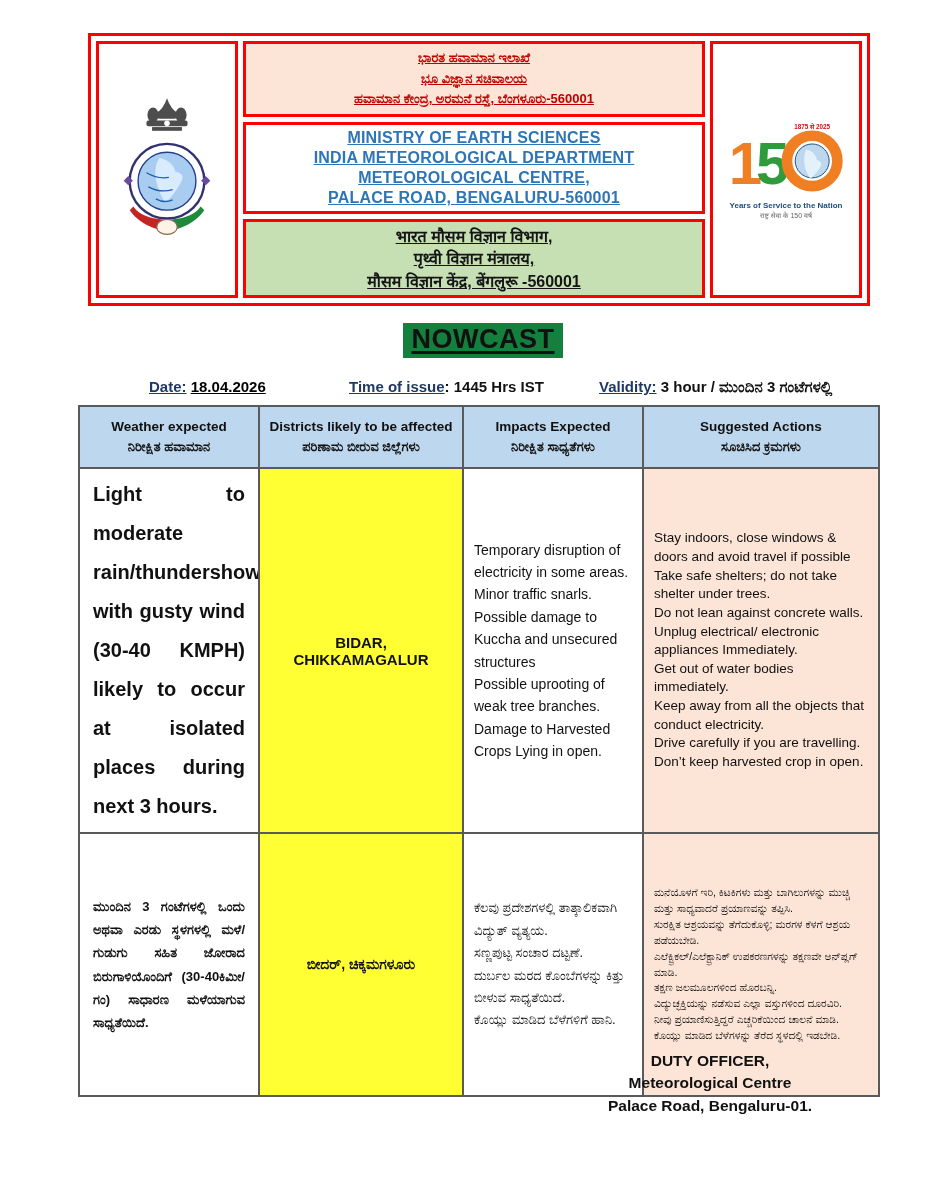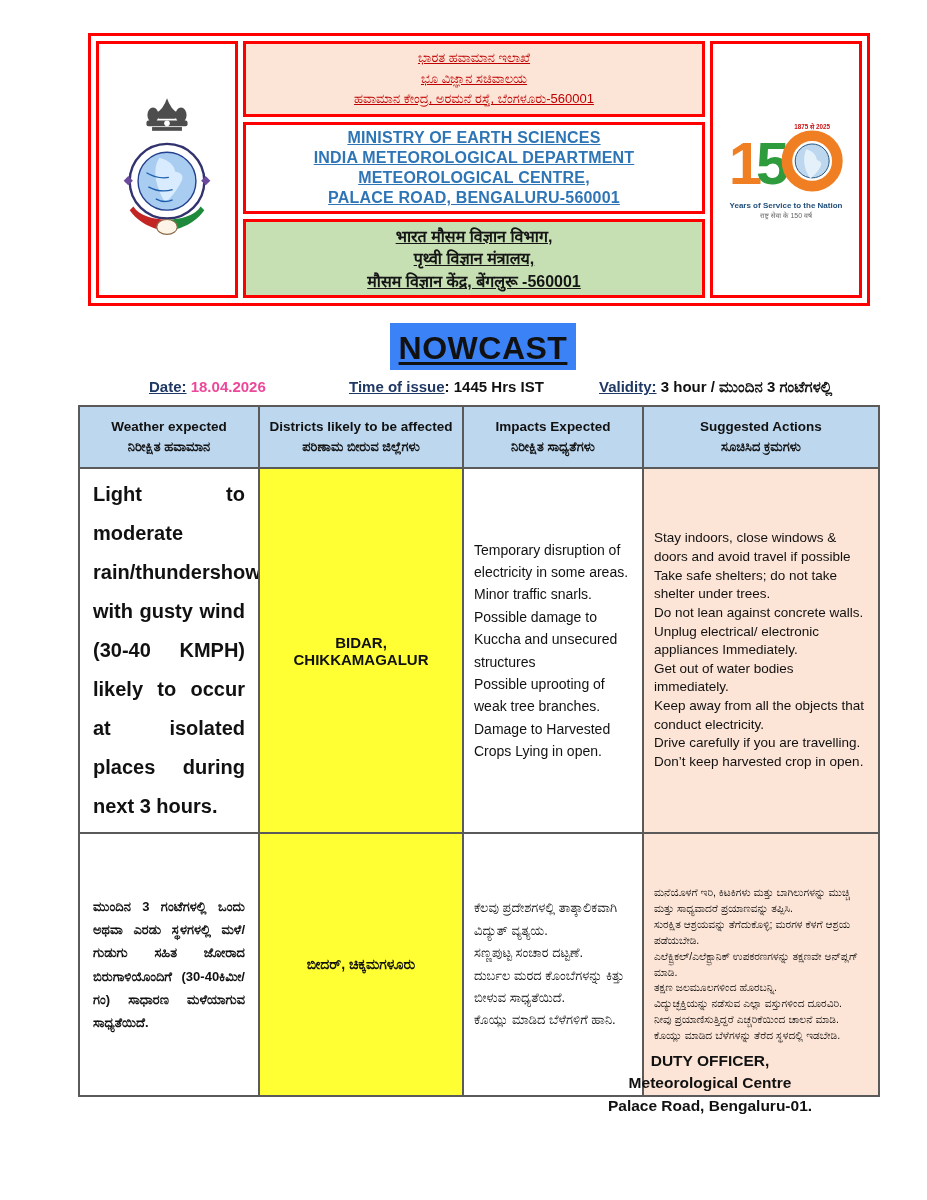--- a/index.html
+++ b/index.html
@@ -21,43 +21,43 @@
   }
   .logo-cell.left  { width:142px; }
   .logo-cell.right { width:152px; }
   .center-col { flex:1; display:flex; flex-direction:column; gap:5px; }
   .hbox {
     border:3px solid #ff0000; text-align:center;
     display:flex; flex-direction:column; justify-content:space-evenly; align-items:center;
     padding:2px 4px;
   }
   .hbox .line span { text-decoration:underline; }
-  .hbox.pink  { background:#fce4d6; flex:78; color:#c00000; font-weight:normal; font-size:13px; }
+  .hbox.pink  { background:#fce4d6; flex:78; color:#c00000; font-weight:bold; font-size:13px; }
   .hbox.white { background:#ffffff; flex:97; color:#2e75b6; font-weight:bold; font-size:16px; letter-spacing:.2px; }
   .hbox.green { background:#c6e0b4; flex:82; color:#151515; font-weight:bold; font-size:16px; }
 
   .logo-150-caption   { font-size:8px;  font-weight:bold; color:#1f4e79; margin-top:2px; text-align:center; }
   .logo-150-subcaption{ font-size:7px;  color:#666; margin-top:1px; text-align:center; }
 
   
   .nowcast-wrap { position:absolute; left:78px; top:323px; width:810px; text-align:center; }
   .nowcast-wrap span {
-    display:inline-block; background:#3b82f6; color:#111;
-    font-size:32px; font-weight:bold; letter-spacing:.5px;
+    display:inline-block; background:#15803d; color:#111;
+    font-size:27px; font-weight:bold; letter-spacing:.5px;
     text-decoration:underline; text-decoration-thickness:2.5px; text-underline-offset:3px;
-    padding:7px 9px 3px 9px;
+    padding:1px 9px 3px 9px;
   }
   .meta-row { position:absolute; left:78px; top:378px; width:810px; height:22px;
               font-size:15px; font-weight:bold; color:#1f3864; }
   .meta-item { position:absolute; white-space:nowrap; }
   .meta-item .lbl { text-decoration:underline;margin-left:24px; }
   .meta-date { left:47px; }
   .meta-time { left:247px; }
   .meta-validity { left:497px; }
-  .val-dark { color:#ec4899; }
+  .val-dark { color:#000000;text-decoration:underline; }
   .val-black { color:#111; }
 
   
   table.main { position:absolute; left:78px; top:405px; width:800px; border-collapse:collapse; table-layout:fixed; }
   table.main th, table.main td { border:2px solid #5a5a5a; vertical-align:middle; overflow:hidden; }
   table.main th {
     background:#bdd7ee; height:62px; text-align:center; color:#111;
     font-size:13.5px; font-weight:bold; padding:4px 6px;
   }
   th .kn-sub { display:block; margin-top:5px; font-size:13px; font-weight:bold; }

